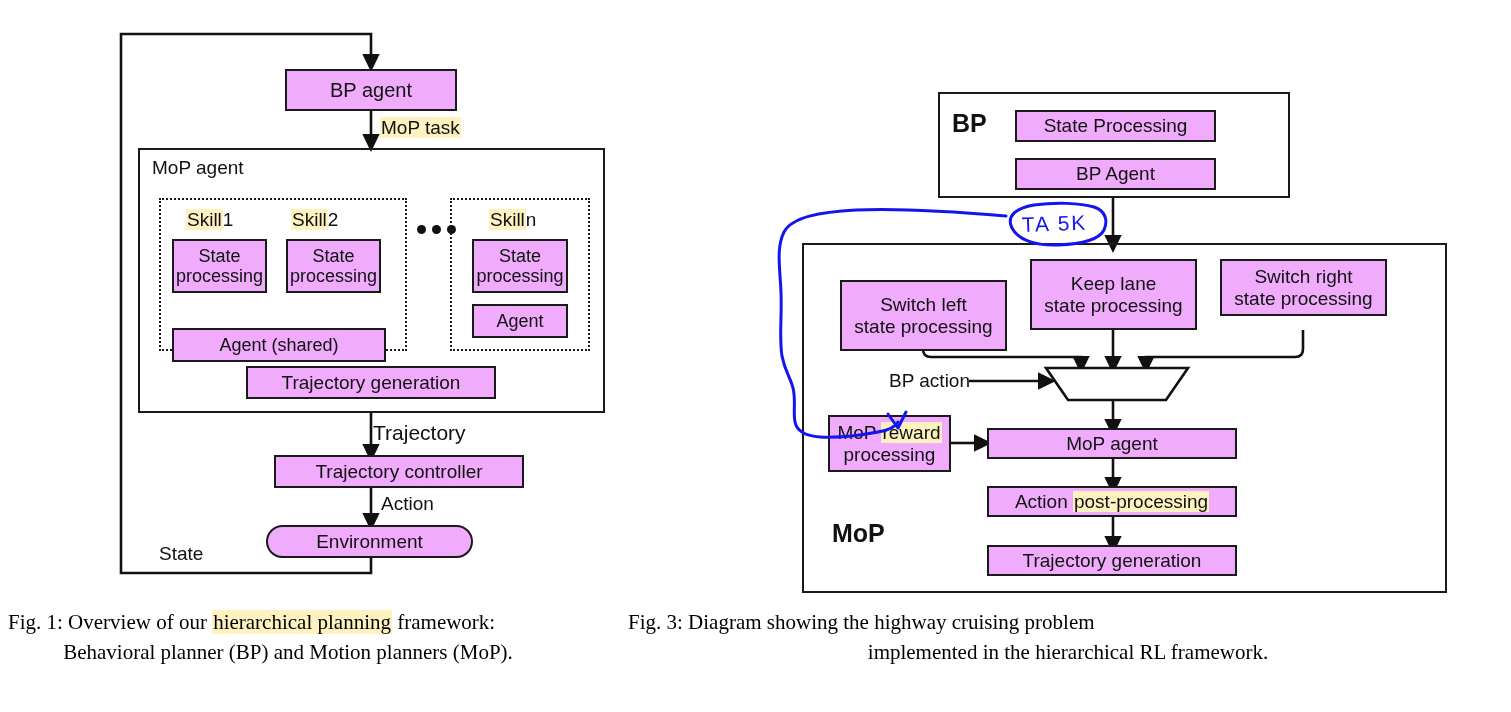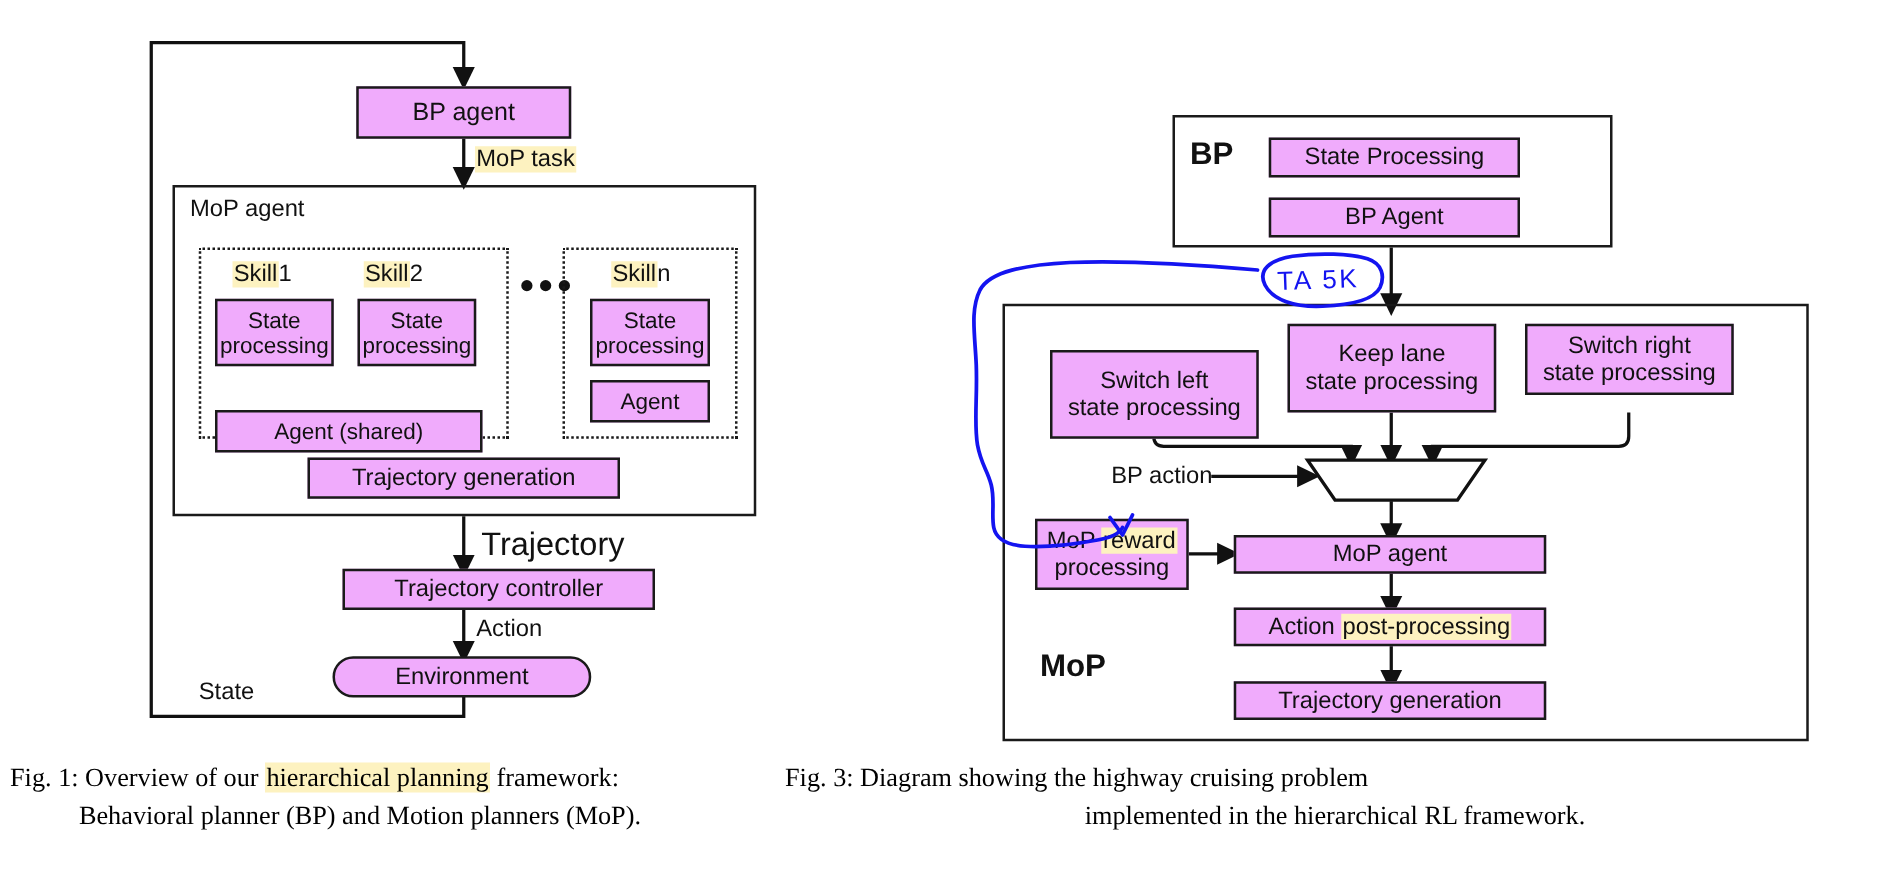--- a/index.html
+++ b/index.html
@@ -166,21 +166,21 @@
   <span class="hl">Skill</span><span>n</span>
 </div>
 <div class="fig-box" style="left:472px; top:239px; width:96px; height:54px; font-size:18px;">
   <span style="white-space:pre-line;">State
 processing</span>
 </div>
 <div class="fig-box" style="left:472px; top:304px; width:96px; height:34px; font-size:18px;">Agent</div>
 
 <div class="fig-box" style="left:246px; top:366px; width:250px; height:33px; font-size:19px;">Trajectory generation</div>
 
-<div class="label" style="left:385px; top:421px; font-size:26px;">Trajectory</div>
+<div class="label" style="left:373px; top:421px; font-size:21px;">Trajectory</div>
 
 <div class="fig-box" style="left:246px; top:455px; width:250px; height:33px; font-size:19px;margin-left:28px;">Trajectory controller</div>
 
 <div class="label" style="left:381px; top:494px; font-size:19px;">Action</div>
 
 <div class="fig-box stadium" style="left:266px; top:525px; width:207px; height:33px; font-size:19px;">Environment</div>
 
 <div class="label" style="left:159px; top:544px; font-size:19px;">State</div>
 
 <div class="caption" style="left:8px; top:608px; width:560px;">

